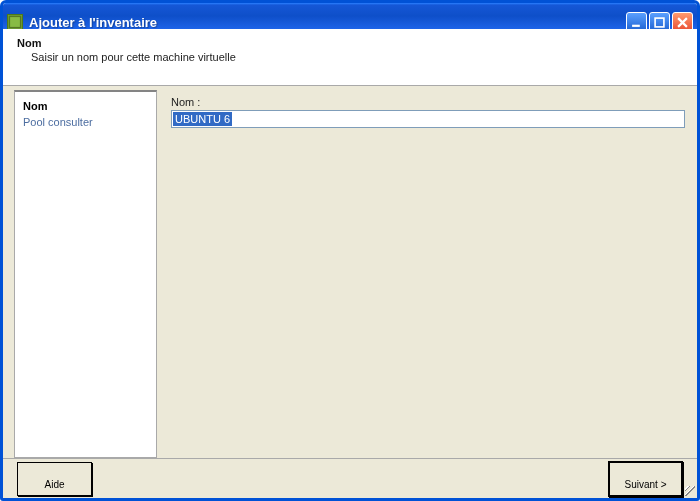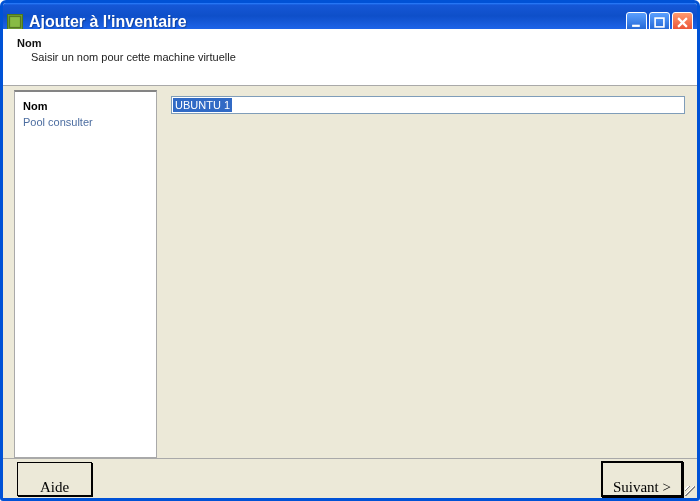--- a/index.html
+++ b/index.html
@@ -20,21 +20,21 @@
     flex-direction: column;
     position: relative;
   }
   .titlebar {
     height: 26px;
     background: linear-gradient(to bottom, #2a7fff 0%, #1557d6 8%, #0e4fc9 50%, #1d63e8 100%);
     display: flex;
     align-items: center;
     color: #fff;
     font-weight: bold;
-    font-size: 16px;
+    font-size: 13px;
     padding: 12px 4px 0 4px;
     border-radius: 3px 3px 0 0;
   }
   .title-icon {
     width: 16px; height: 16px;
     background: #76a639;
     border: 1px solid #4d7a18;
     margin-right: 6px;
     display: flex;
     align-items: center;
@@ -120,22 +120,22 @@
     align-items: center;
     padding: 0 14px;
     position: relative;
   }
   .btn {
     height: 23px;
     min-width: 75px;
     background: #ece9d8;
     border: 1px solid #000;
     box-shadow: 1px 1px 0 #000;
-    font-family: Liberation Serif, serif;
-    font-size: 15px;
+    font-family: Liberation Sans, sans-serif;
+    font-size: 10px;
     cursor: pointer;
     padding: 16px 10px;
     margin-left: 6px;
   }
   .btn.default {
     border: 2px solid #000;
     box-shadow: 1px 1px 0 #000;
   }
   .btn-help { margin-left: 0; }
   .footer-spacer { flex: 1; }
@@ -191,22 +191,23 @@
     <div class="header-sub">Saisir un nom pour cette machine virtuelle</div>
   </div>
 
   <div class="body-area">
     <div class="sidebar">
       <div class="step active">Nom</div>
       <div class="step link">Pool consulter</div>
     </div>
 
     <div class="main-panel">
+      <div class="field-label">Nom :</div>
       <div class="sel-wrap">
-        <span class="sel-text">UBUNTU 1</span>
+        <span class="sel-text">UBUNTU 6</span>
       </div>
     </div>
   </div>
 
   <div class="footer">
     <button class="btn btn-help">Aide</button>
     <div class="footer-spacer"></div>
     <button class="btn default">Suivant &gt;</button>
   </div>
 

